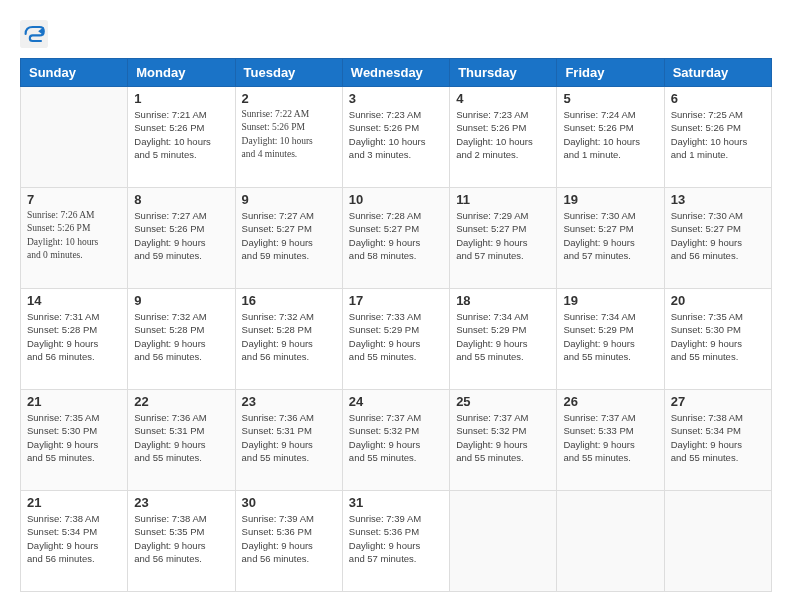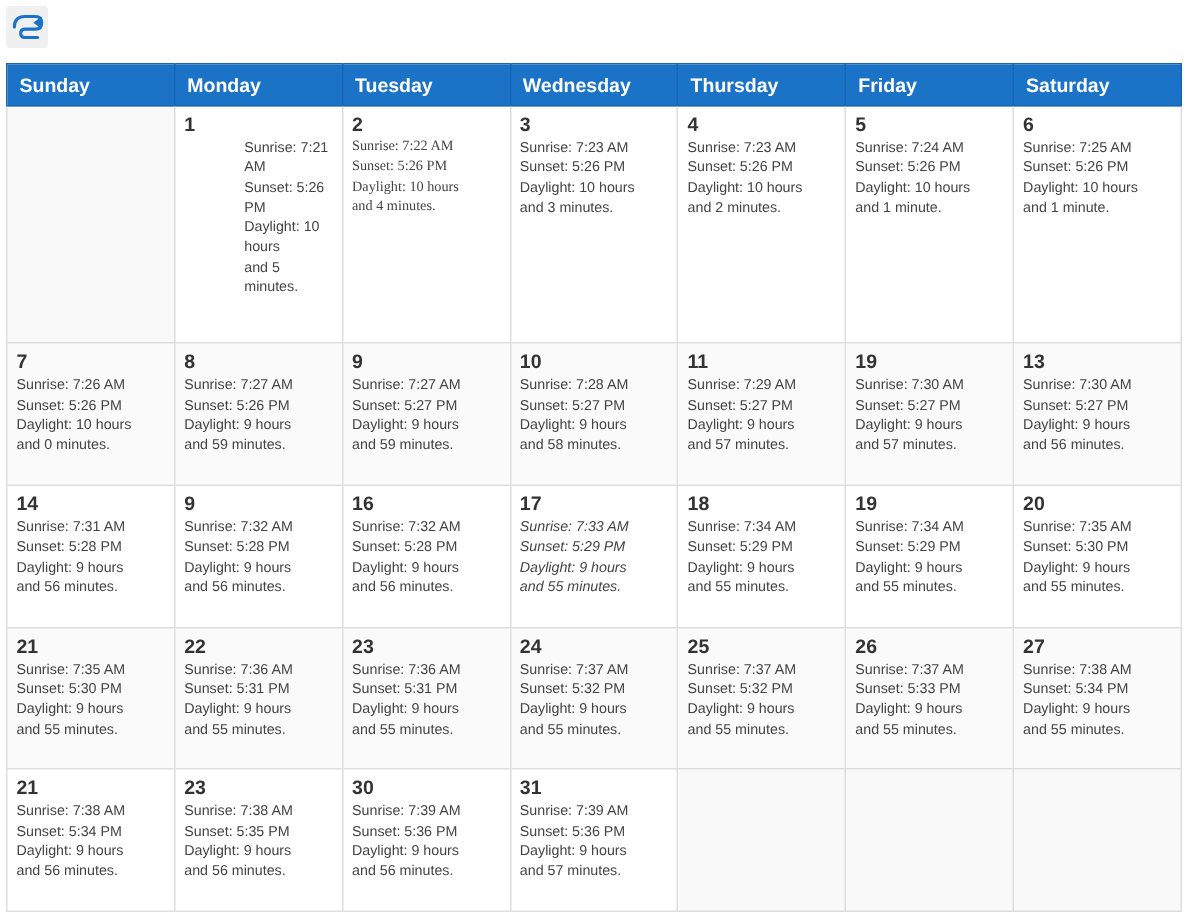--- a/index.html
+++ b/index.html
@@ -6,21 +6,21 @@
     body {
       font-family: Arial, sans-serif;
       background: #fff;
       width: 792px;
       height: 612px;
       overflow: hidden;
     }
     .page {
       width: 792px;
       height: 612px;
-      padding: 4px;
+      padding: 20px;
       display: flex;
       flex-direction: column;
     }
     .header {
       display: flex;
       justify-content: space-between;
       align-items: flex-start;
       margin-bottom: 10px;
     }
     .logo {
@@ -135,21 +135,21 @@
           <th>Thursday</th>
           <th>Friday</th>
           <th>Saturday</th>
         </tr>
     </thead>
     <tbody id="calendar-body">
     <tr>
           <td class="empty"></td>
           <td>
             <span class="day-num">1</span>
-            <div class="day-info" style="white-space: pre-line; margin-left: 40px;">Sunrise: 7:21 AM
+            <div class="day-info" style="white-space: pre-line;">Sunrise: 7:21 AM
 Sunset: 5:26 PM
 Daylight: 10 hours
 and 5 minutes.</div>
           </td>
           <td>
             <span class="day-num">2</span>
             <div class="day-info" style="white-space: pre-line; font-family: Liberation Serif, serif;">Sunrise: 7:22 AM
 Sunset: 5:26 PM
 Daylight: 10 hours
 and 4 minutes.</div>
@@ -179,21 +179,21 @@
             <span class="day-num">6</span>
             <div class="day-info" style="white-space: pre-line;">Sunrise: 7:25 AM
 Sunset: 5:26 PM
 Daylight: 10 hours
 and 1 minute.</div>
           </td>
         </tr>
         <tr>
           <td>
             <span class="day-num">7</span>
-            <div class="day-info" style="white-space: pre-line;">Sunrise: 7:26 AM
+            <div class="day-info" style="white-space: pre-line; font-family: Liberation Serif, serif;">Sunrise: 7:26 AM
 Sunset: 5:26 PM
 Daylight: 10 hours
 and 0 minutes.</div>
           </td>
           <td>
             <span class="day-num">8</span>
             <div class="day-info" style="white-space: pre-line;">Sunrise: 7:27 AM
 Sunset: 5:26 PM
 Daylight: 9 hours
 and 59 minutes.</div>
@@ -251,21 +251,21 @@
           </td>
           <td>
             <span class="day-num">16</span>
             <div class="day-info" style="white-space: pre-line;">Sunrise: 7:32 AM
 Sunset: 5:28 PM
 Daylight: 9 hours
 and 56 minutes.</div>
           </td>
           <td>
             <span class="day-num">17</span>
-            <div class="day-info" style="white-space: pre-line; font-style: italic;">Sunrise: 7:33 AM
+            <div class="day-info" style="white-space: pre-line;">Sunrise: 7:33 AM
 Sunset: 5:29 PM
 Daylight: 9 hours
 and 55 minutes.</div>
           </td>
           <td>
             <span class="day-num">18</span>
             <div class="day-info" style="white-space: pre-line;">Sunrise: 7:34 AM
 Sunset: 5:29 PM
 Daylight: 9 hours
 and 55 minutes.</div>

